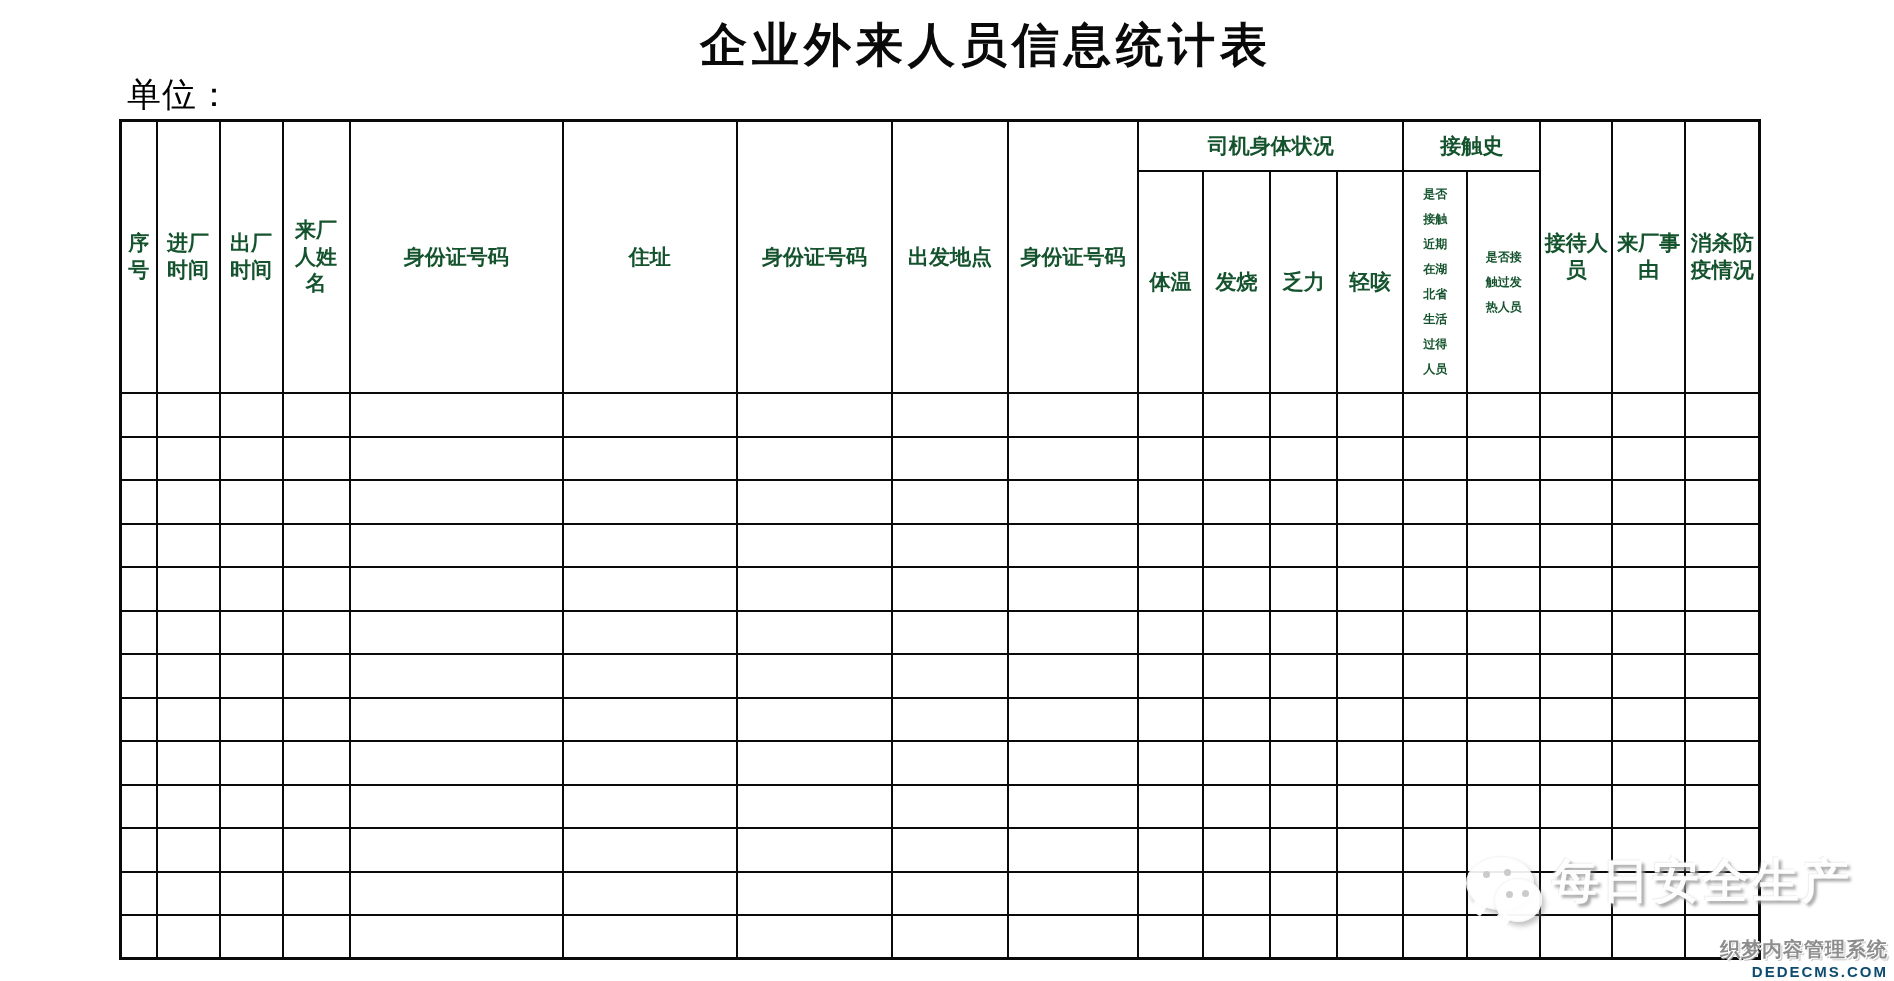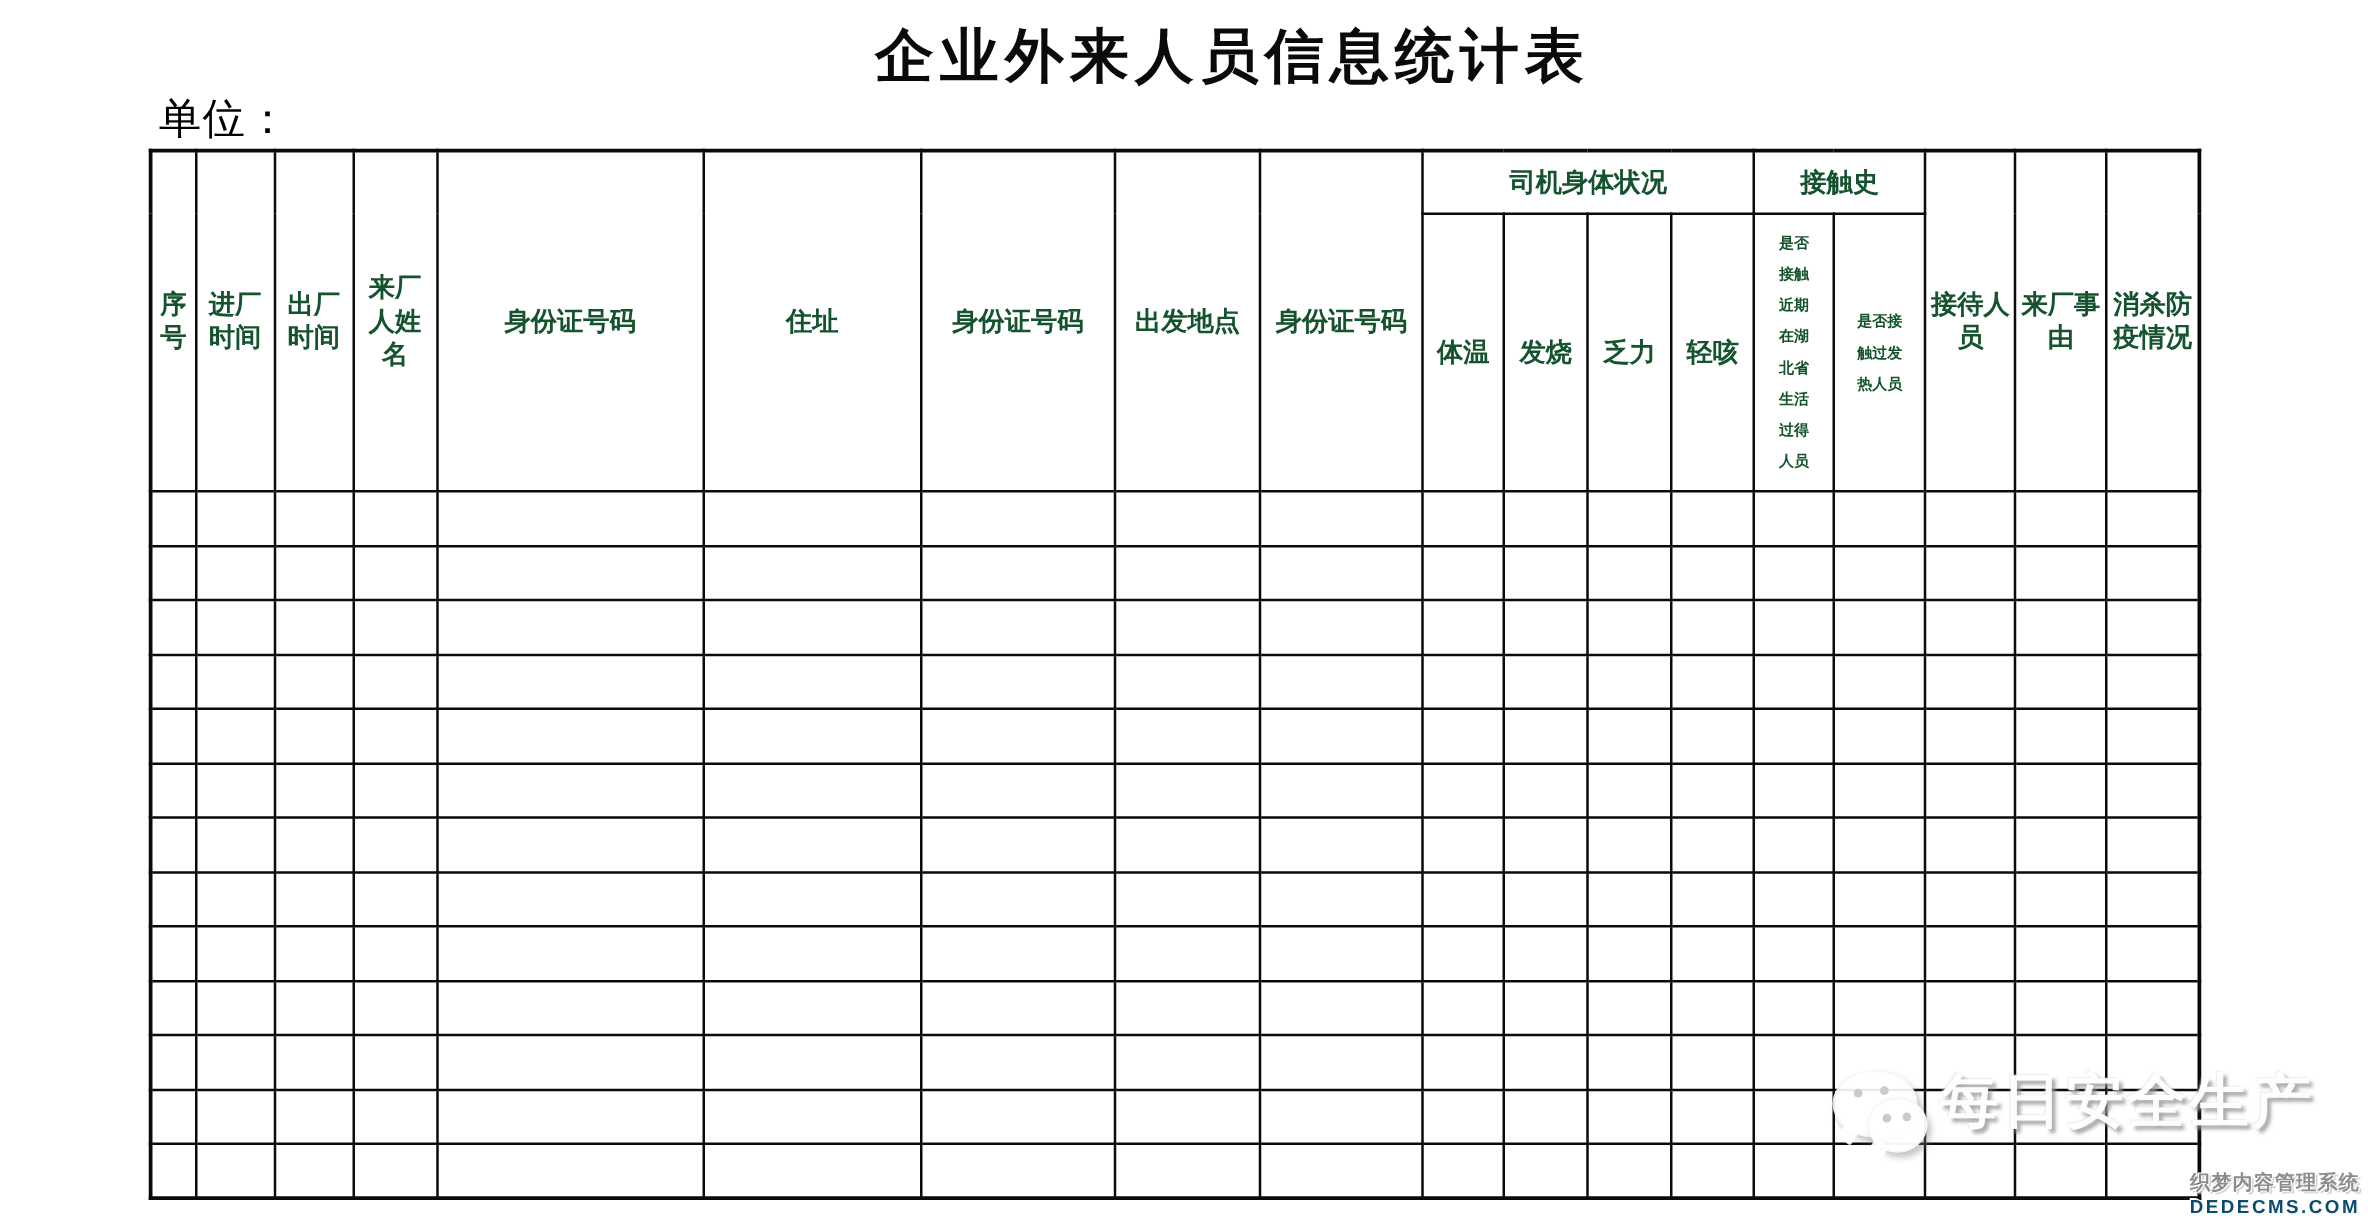--- a/index.html
+++ b/index.html
@@ -105,21 +105,21 @@
   
   .cms{
     position:absolute;
     right:6px;
     top:936px;
     text-align:right;
     z-index:6;
     font-family:"Liberation Sans", sans-serif;
   }
   .cms-cn{
-    font-size:16px;
+    font-size:20px;
     font-weight:bold;
     letter-spacing:1px;
     color:#8d8d8d;
     text-shadow:1px 1px 0 #ffffff, -1px -1px 0 #ffffff, 2px 2px 1px #c2c2c2;
   }
   .cms-en{
     font-size:15px;
     font-weight:bold;
     letter-spacing:2px;
     color:#0c4a6e;

